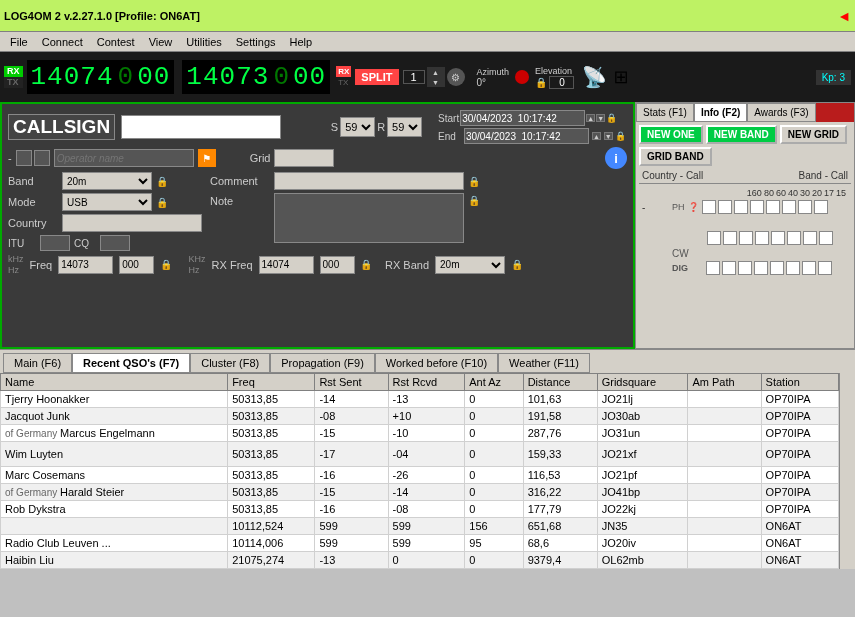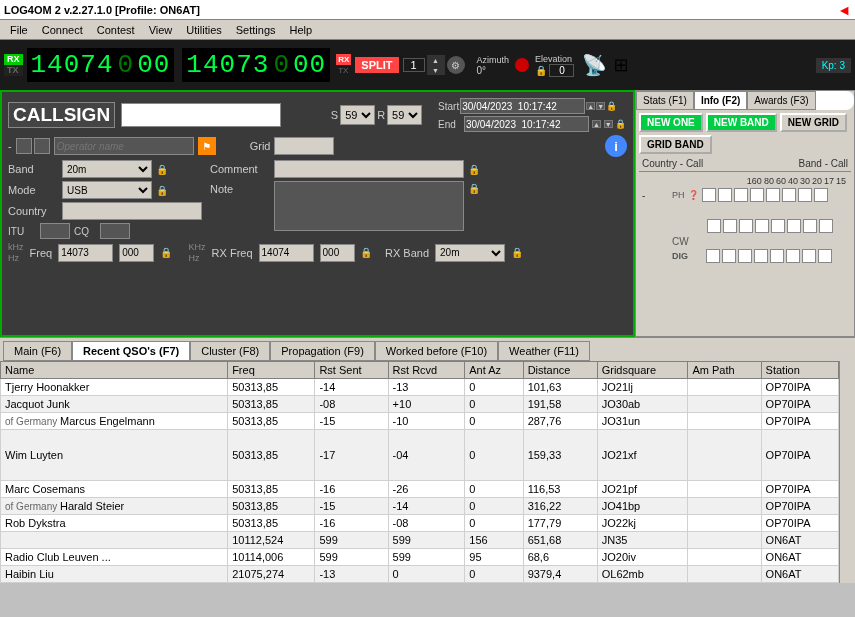--- a/index.html
+++ b/index.html
@@ -1,19 +1,19 @@
 <!DOCTYPE html>
 <html><head>
   <meta charset="utf-8">
   <style>
     * { box-sizing: border-box; margin: 0; padding: 0; }
     body { background: #c0c0c0; font-family: Arial, sans-serif; font-size: 11px; width: 855px; height: 617px; overflow: hidden; }
 
     
-    .title-bar { background: #ffffff; display: flex; align-items: center; justify-content: space-between; padding: 2px 4px; border-bottom: 1px solid #808080; height: 20px; }
+    .title-bar { background: #bef264; display: flex; align-items: center; justify-content: space-between; padding: 2px 4px; border-bottom: 1px solid #808080; height: 32px; }
     .title-bar-text { font-size: 11px; font-weight: bold; }
     .title-arrow { color: red; font-size: 14px; }
 
     
     .menu-bar { background: #d4d0c8; display: flex; gap: 2px; padding: 2px 4px; height: 20px; align-items: center; border-bottom: 1px solid #808080; }
     .menu-item { padding: 1px 6px; cursor: pointer; font-size: 11px; }
 
     
     .radio-section { background: #1a1a1a; display: flex; align-items: center; padding: 3px 4px; height: 50px; gap: 4px; }
 
@@ -233,21 +233,21 @@
       <span style="color:#ccc; font-size:11px; margin-left:6px;">RX Band</span>
       <select style="background:#d4d0c8; border:1px solid #888; height:18px; width:70px; font-size:10px;">
         <option>20m</option><option>40m</option>
       </select>
       <span style="color:#ffaa00; font-size:10px;">🔒</span>
     </div>
   </div>
 
   <div style="background:#d4d0c8; flex:1; border:1px solid #888; display:flex; flex-direction:column;">
 
-    <div style="display:flex; background:#ffffff;border-radius:8px;">
+    <div style="display:flex; background:#b91c1c;">
       <div style="padding:3px 6px; font-size:10px; border:1px solid #888; cursor:pointer; background:#d4d0c8;">Stats (F1)</div>
       <div style="padding:3px 6px; font-size:10px; border:1px solid #888; cursor:pointer; background:#ffffff; font-weight:bold;">Info (F2)</div>
       <div style="padding:3px 6px; font-size:10px; border:1px solid #888; cursor:pointer; background:#d4d0c8;">Awards (F3)</div>
     </div>
 
     <div style="display:flex; flex-wrap:wrap; gap:3px; padding:3px;">
       <button style="background:#00cc44; color:white; border:2px outset #fff; padding:2px 6px; font-size:10px; cursor:pointer; font-weight:bold;">NEW ONE</button>
       <button style="background:#00cc44; color:white; border:2px outset #fff; padding:2px 6px; font-size:10px; cursor:pointer; font-weight:bold;">NEW BAND</button>
       <button style="background:#d4d0c8; border:2px outset #fff; padding:2px 6px; font-size:10px; cursor:pointer; font-weight:bold;">NEW GRID</button>
       <button style="background:#d4d0c8; border:2px outset #fff; padding:2px 6px; font-size:10px; cursor:pointer; font-weight:bold;">GRID BAND</button>
@@ -374,21 +374,21 @@
       <td style="border:1px solid #d0d0d0; padding:2px 4px; white-space:nowrap;">JO31un</td>
       <td style="border:1px solid #d0d0d0; padding:2px 4px; white-space:nowrap; min-width:40px;"></td>
       <td style="border:1px solid #d0d0d0; padding:2px 4px; white-space:nowrap;">OP70IPA</td>
     </tr>
         <tr style="background: rgb(240, 240, 240); cursor: pointer;">
       <td style="border:1px solid #d0d0d0; padding:2px 4px; white-space:nowrap;">Wim Luyten</td>
       <td style="border:1px solid #d0d0d0; padding:2px 4px; white-space:nowrap;">50313,85</td>
       <td style="border:1px solid #d0d0d0; padding:2px 4px; white-space:nowrap;">-17</td>
       <td style="border:1px solid #d0d0d0; padding:2px 4px; white-space:nowrap;">-04</td>
       <td style="border:1px solid #d0d0d0; padding:2px 4px; white-space:nowrap;">0</td>
-      <td style="border:1px solid #d0d0d0; padding:19px 4px; white-space:nowrap;">159,33</td>
+      <td style="border:1px solid #d0d0d0; padding:6px 4px; white-space:nowrap;">159,33</td>
       <td style="border:1px solid #d0d0d0; padding:2px 4px; white-space:nowrap;">JO21xf</td>
       <td style="border:1px solid #d0d0d0; padding:2px 4px; white-space:nowrap; min-width:40px;"></td>
       <td style="border:1px solid #d0d0d0; padding:2px 4px; white-space:nowrap;">OP70IPA</td>
     </tr>
         <tr style="background: rgb(255, 255, 255); cursor: pointer;">
       <td style="border:1px solid #d0d0d0; padding:2px 4px; white-space:nowrap;">Marc Cosemans</td>
       <td style="border:1px solid #d0d0d0; padding:2px 4px; white-space:nowrap;">50313,85</td>
       <td style="border:1px solid #d0d0d0; padding:2px 4px; white-space:nowrap;">-16</td>
       <td style="border:1px solid #d0d0d0; padding:2px 4px; white-space:nowrap;">-26</td>
       <td style="border:1px solid #d0d0d0; padding:2px 4px; white-space:nowrap;">0</td>

